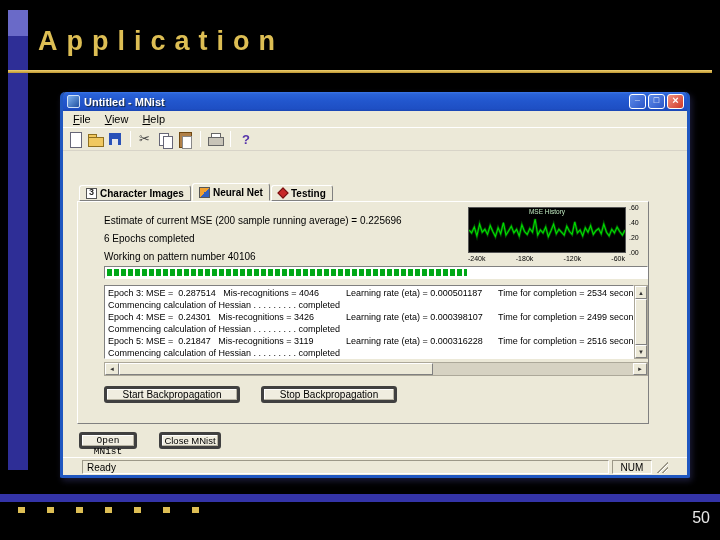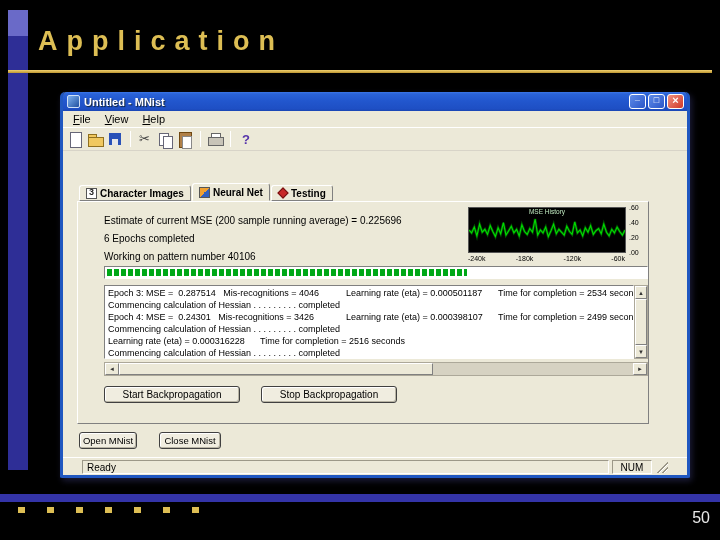--- a/index.html
+++ b/index.html
@@ -96,24 +96,24 @@
   .hscroll { position:absolute; left:26px; top:160px; width:544px; height:14px; background:#D6D2C2; border:1px solid #ACA899; display:flex; }
   .sbtn { background:#ECE9D8; border:1px solid; border-color:#fff #808080 #808080 #fff; display:flex; align-items:center; justify-content:center; font-size:6px; color:#333; flex:none; }
   .vscroll .sbtn { width:100%; height:13px; }
   .hscroll .sbtn { width:14px; height:100%; }
   .arr-up::after { content:"▲"; } .arr-down::after { content:"▼"; }
   .arr-left::after { content:"◄"; } .arr-right::after { content:"►"; }
   .vthumb { flex:1; background:#ECE9D8; border:1px solid; border-color:#fff #808080 #808080 #fff; }
   .hthumb { width:58%; background:#ECE9D8; border:1px solid; border-color:#fff #808080 #808080 #fff; }
 
   .btn { position:absolute; font-family:inherit; font-size:10px; background:#F0EDE0; color:#000;
-         border:1px solid #404040; border-radius:3px; box-shadow:inset -1px -1px 0 #B8B4A4, inset 1px 1px 0 #fff; cursor:default; }
+         border:3px solid #404040; border-radius:3px; box-shadow:inset -1px -1px 0 #B8B4A4, inset 1px 1px 0 #fff; cursor:default; }
   .start { left:26px; top:184px; width:136px; height:17px; }
   .stop  { left:183px; top:184px; width:136px; height:17px; }
-  .open-mnist  { left:16px; top:281px; width:58px; height:17px; font-size:9.5px; }
+  .open-mnist  { left:16px; top:281px; width:58px; height:17px; font-size:9.5px;font-family:Liberation Mono, monospace; }
   .close-mnist { left:96px; top:281px; width:62px; height:17px; font-size:9.5px; }
 
   .statusbar { position:absolute; left:0; right:0; bottom:0; height:18px; background:#ECE9D8; border-top:1px solid #fff;
                display:flex; align-items:center; gap:3px; padding:2px 19px; font-size:10px; }
   .pane { border:1px solid; border-color:#9C9888 #fff #fff #9C9888; height:14px; line-height:13px; padding:0 4px; }
   .pane.ready { flex:1; }
   .pane.num { width:40px; text-align:center; }
   .grip { width:13px; height:13px; flex:none;
           background:linear-gradient(135deg, transparent 0 55%, #9C9888 55% 62%, #fff 62% 68%, transparent 68% 75%, #9C9888 75% 82%, #fff 82% 88%, transparent 88%); }
 </style>
@@ -215,20 +215,21 @@
               </div>
               <div class="log-row">
                 <span class="lc c1">Epoch 4: MSE =  0.24301   Mis-recognitions = 3426</span>
                 <span class="lc c2">Learning rate (eta) = 0.000398107</span>
                 <span class="lc c3">Time for completion = 2499 seconds</span>
               </div>
               <div class="log-row">
                 <span class="lc wide">Commencing calculation of Hessian . . . . . . . . . completed</span>
               </div>
               <div class="log-row">
+                <span class="lc c1">Epoch 5: MSE =  0.21847   Mis-recognitions = 3119</span>
                 <span class="lc c2">Learning rate (eta) = 0.000316228</span>
                 <span class="lc c3">Time for completion = 2516 seconds</span>
               </div>
               <div class="log-row">
                 <span class="lc wide">Commencing calculation of Hessian . . . . . . . . . completed</span>
               </div>
             </div>
 
           <div class="vscroll">
             <div class="sbtn arr-up"></div>

